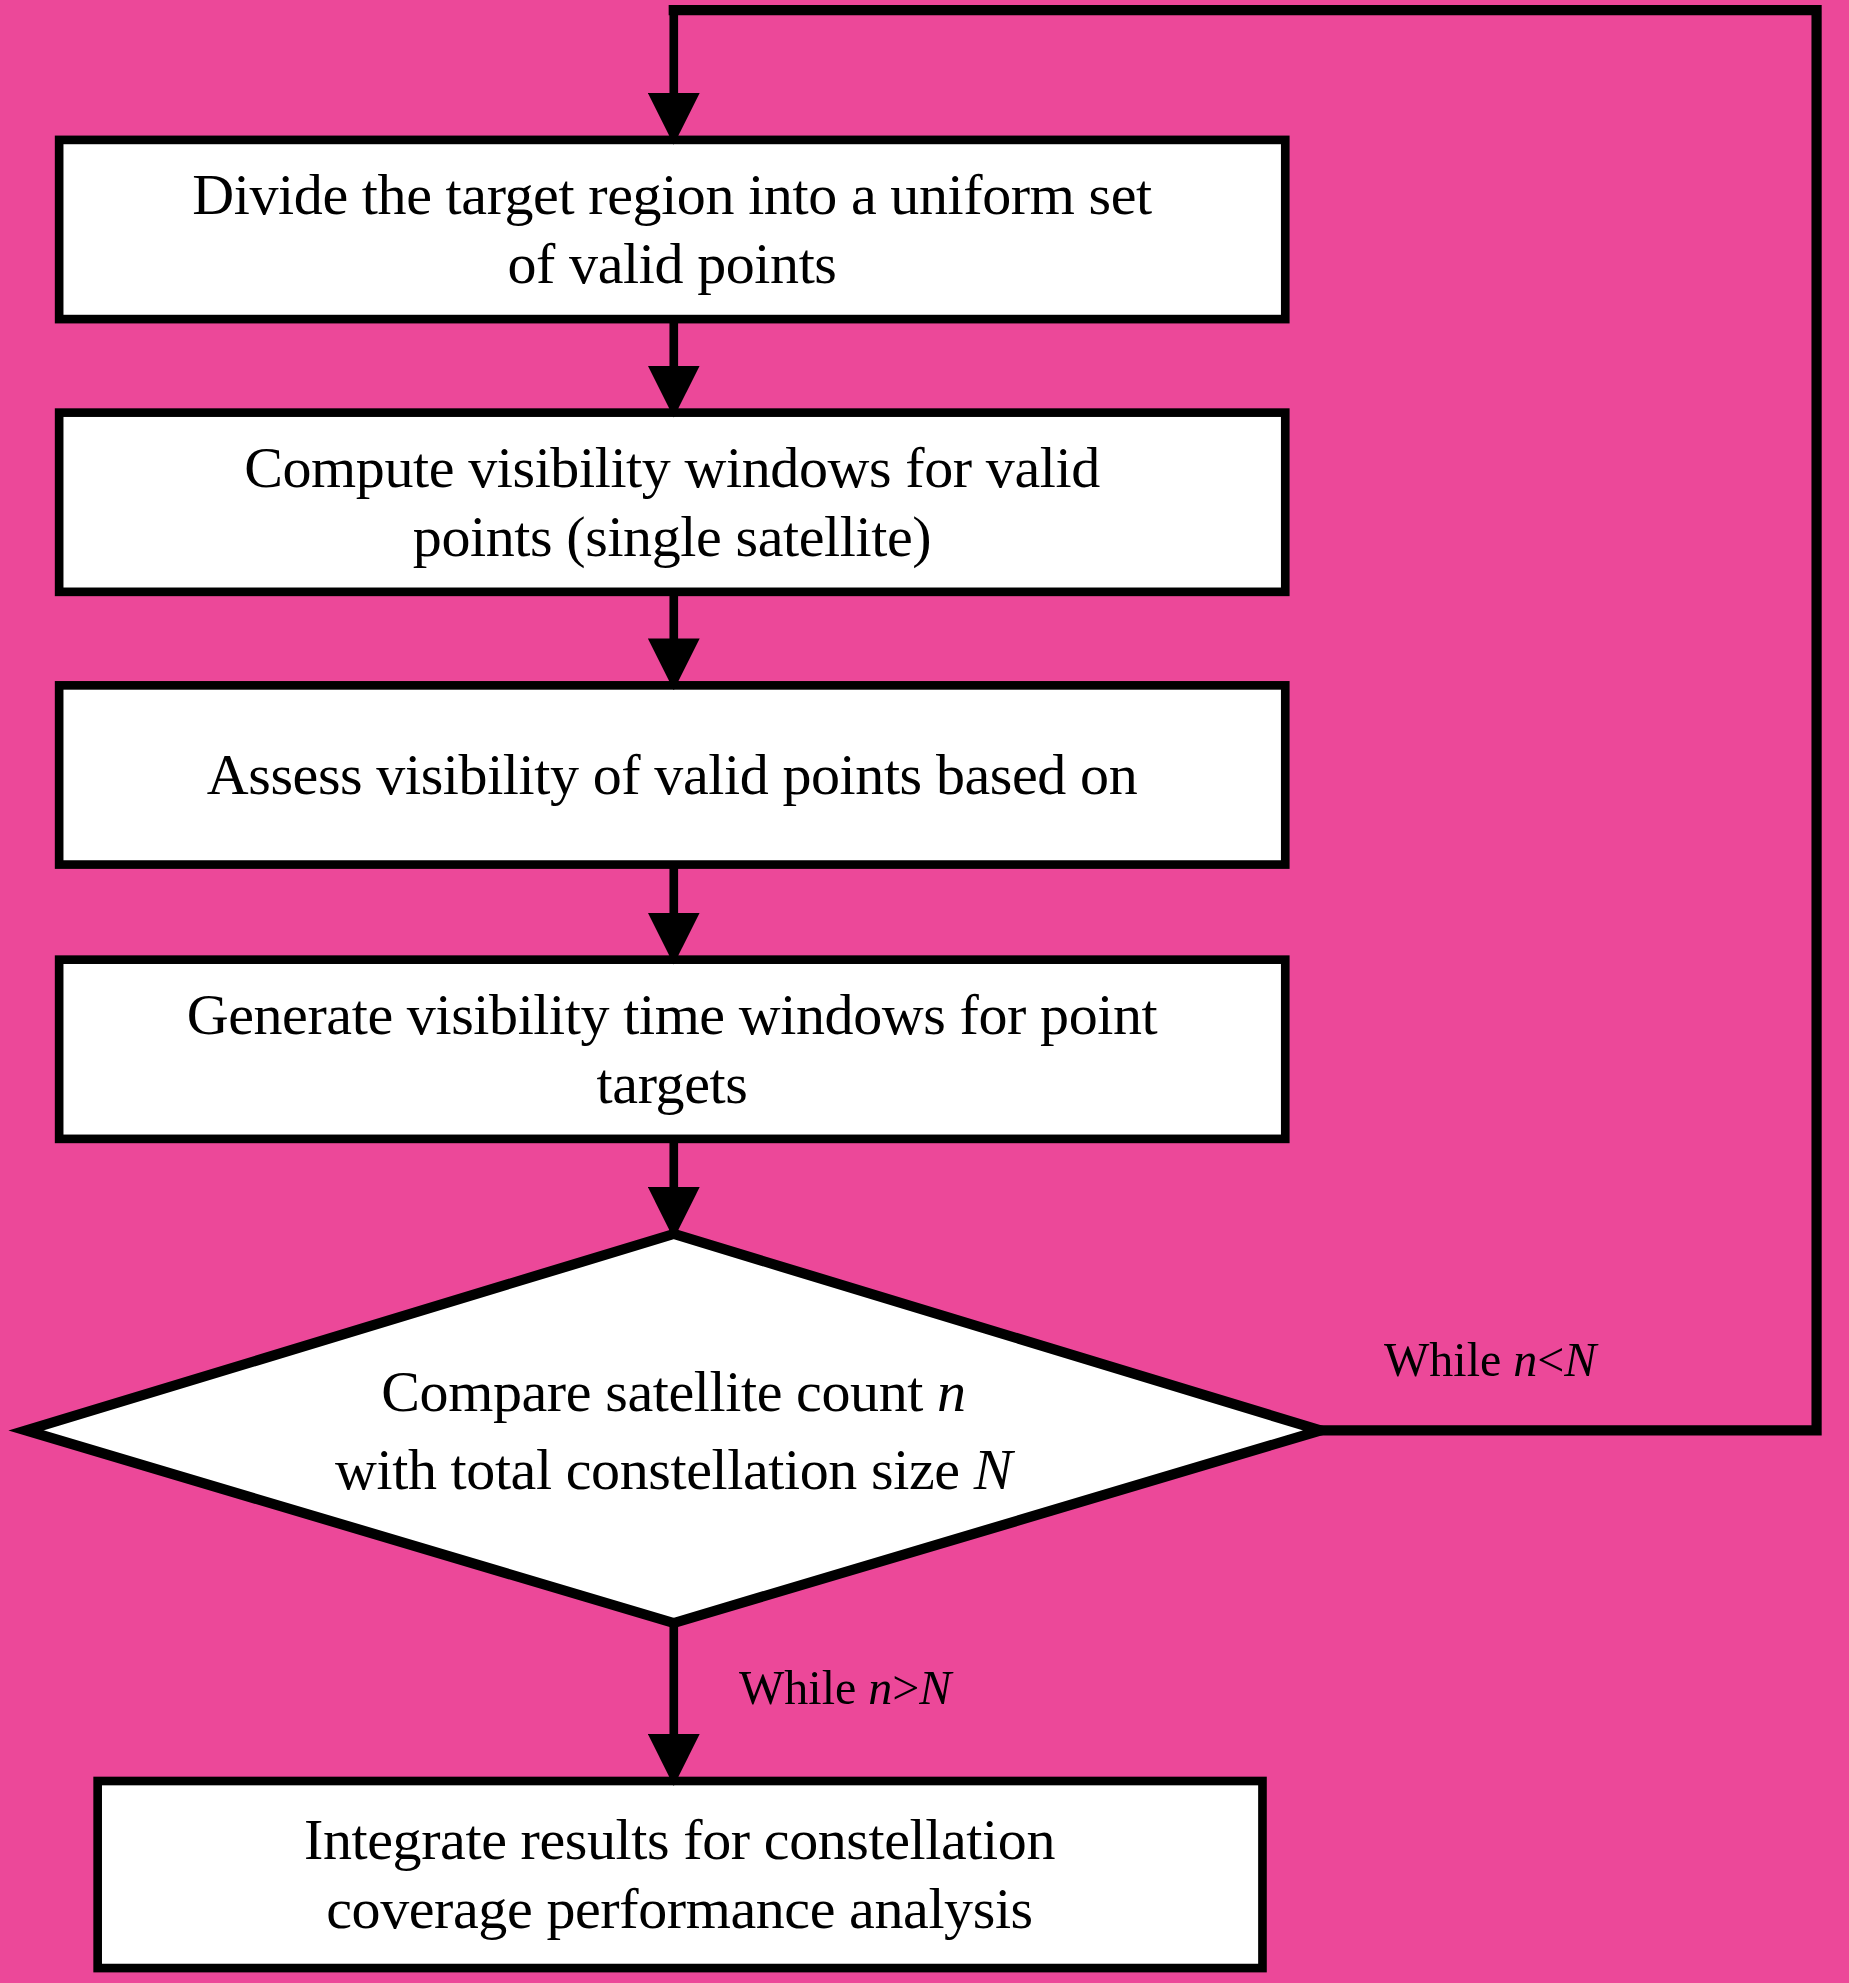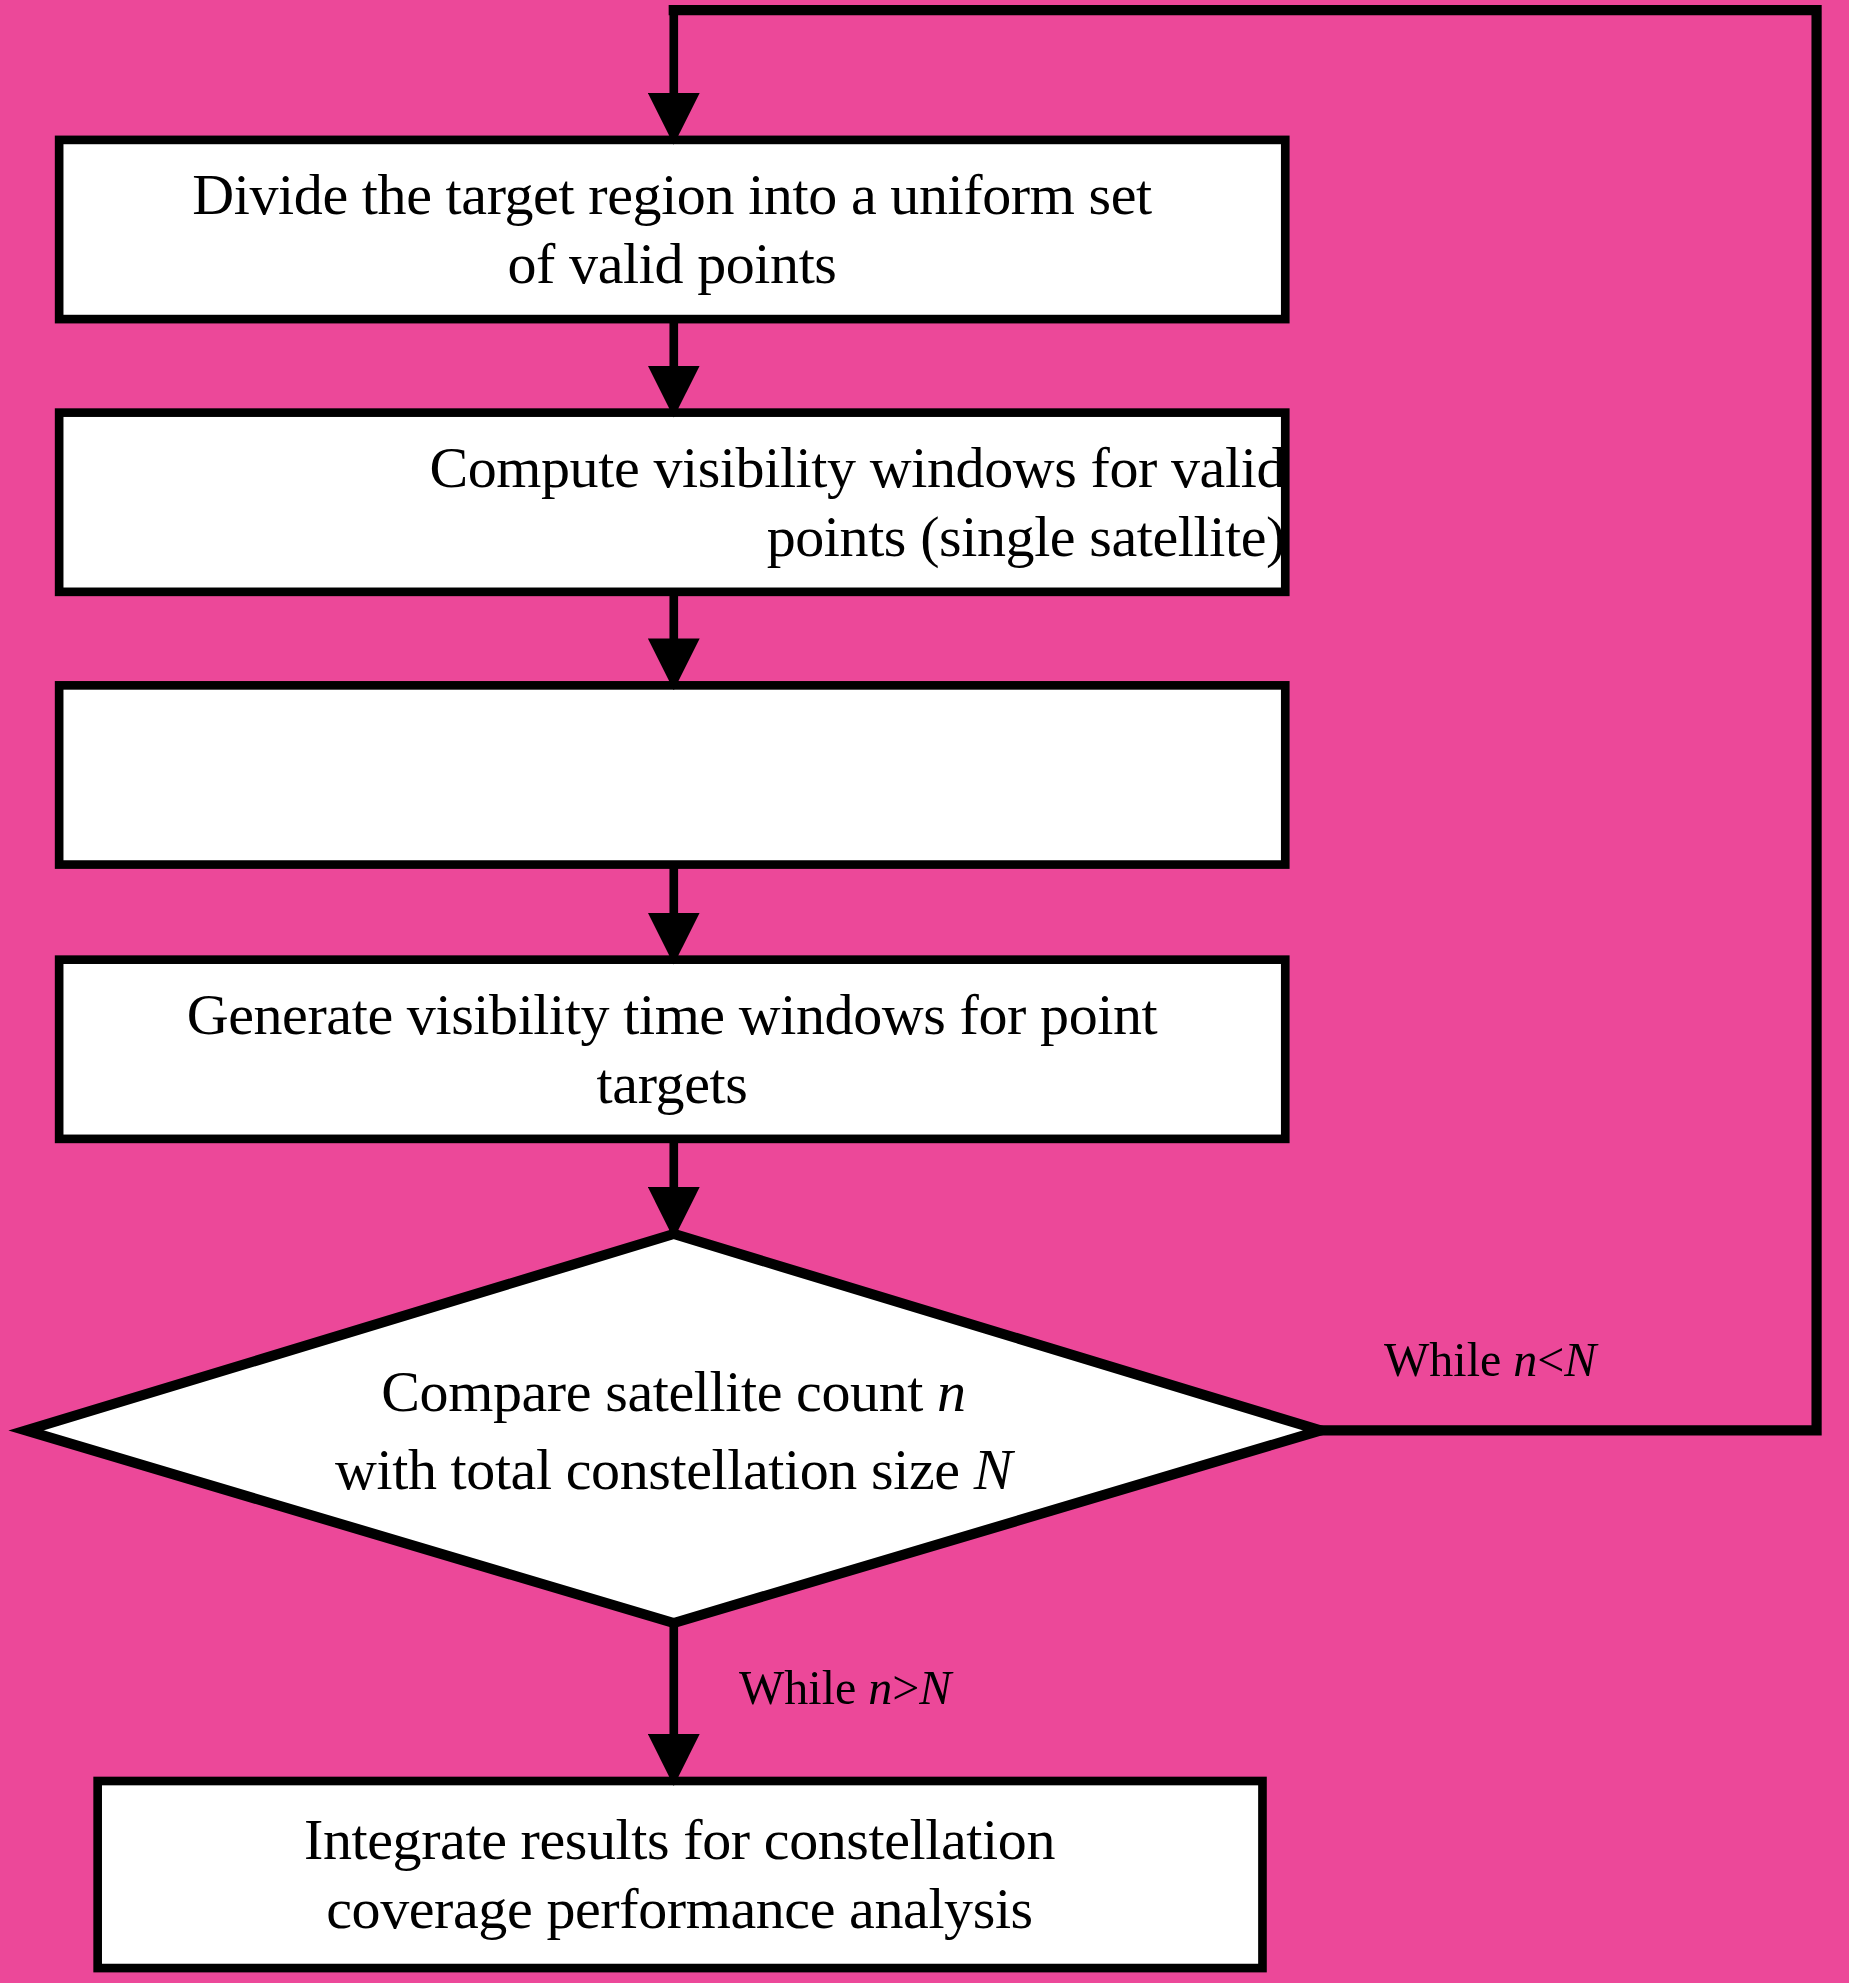--- a/index.html
+++ b/index.html
@@ -93,26 +93,27 @@
 
     <path d="M 1680 1820 L 2311 1820 L 2311 13 L 857 13" fill="none" stroke="#000000" stroke-width="13" stroke-linejoin="miter" stroke-linecap="square"></path>
 
   </svg>
 
   <div class="node-text" style="left:59px; top:140px; width:1226px; height:179px;">
     <span class="line">Divide the target region into a uniform set</span>
     <span class="line">of valid points</span>
   </div>
 
-  <div class="node-text" style="left:59px; top:413px; width:1226px; height:179px;align-items:flex-end;">
+  <div class="node-text" style="left:59px; top:413px; width:1226px; height:179px;">
     <span class="line">Compute visibility windows for valid</span>
     <span class="line">points (single satellite)</span>
   </div>
 
   <div class="node-text" style="left:59px; top:686px; width:1226px; height:179px;">
+    <span class="line">Assess visibility of valid points based on</span>
   </div>
 
   <div class="node-text" style="left:59px; top:960px; width:1226px; height:179px;">
     <span class="line">Generate visibility time windows for point</span>
     <span class="line">targets</span>
   </div>
 
   <div class="node-text" style="left:202px; top:1346px; width:943px; height:170px; line-height:1.35;">
     <span class="line"><span>Compare satellite count </span><span class="ital">n</span></span>
     <span class="line"><span>with total constellation size </span><span class="ital">N</span></span>

